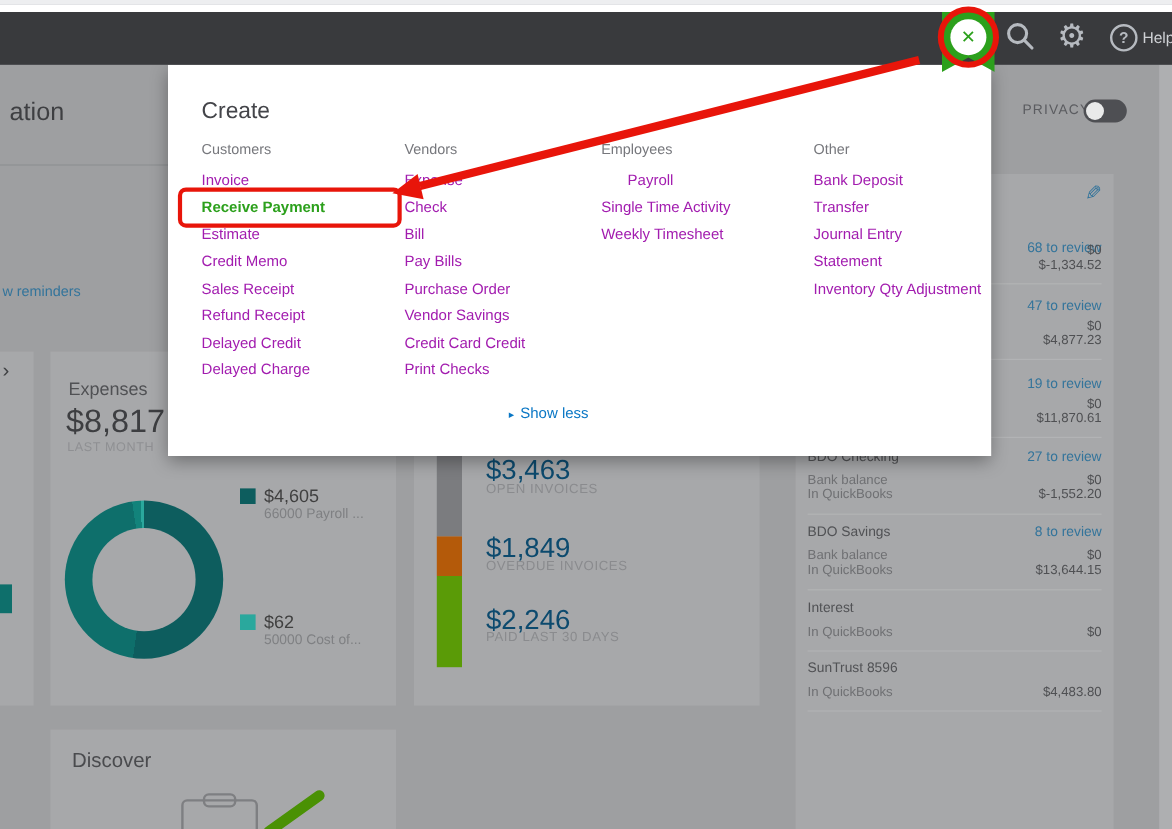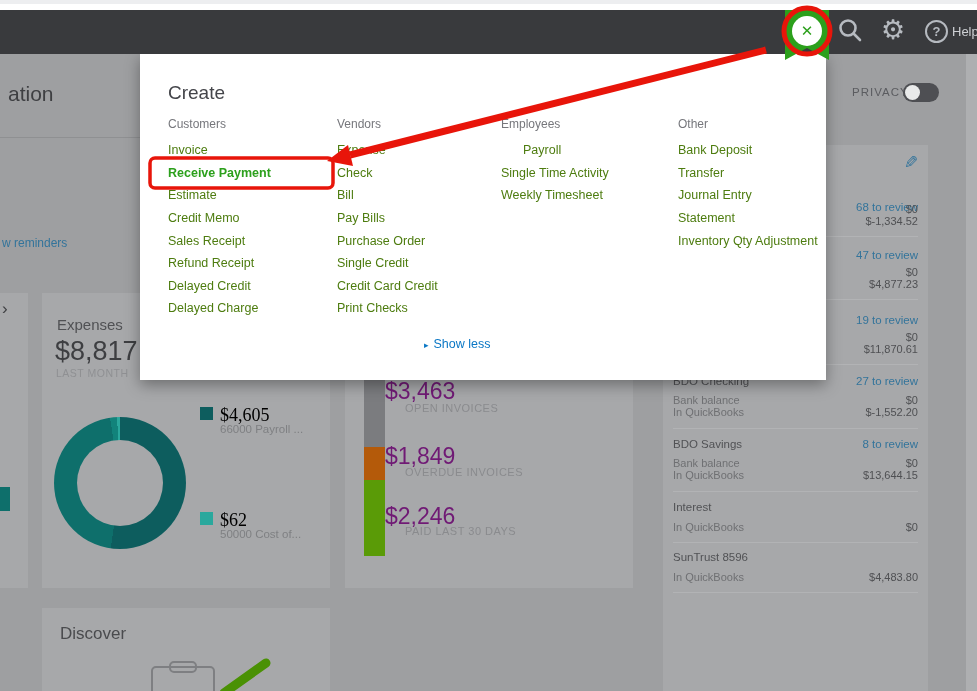--- a/index.html
+++ b/index.html
@@ -27,45 +27,45 @@
   .frag-card{left:0;top:293px;width:28px;height:295px;}
   .frag-arrow{left:2px;top:299px;font-size:17px;color:#3f4043;}
   .frag-swatch{left:0;top:487px;width:10px;height:24px;background:#0e6f6b;}
   .exp-title{left:57px;top:316px;font-size:15px;color:#505154;}
   .exp-amount{left:55px;top:336px;font-size:27px;color:#3d3e41;}
   .exp-period{left:56px;top:367px;font-size:10.5px;letter-spacing:.5px;color:#8f9093;}
   .donut{left:54px;top:417px;width:132px;height:132px;border-radius:50%;}
   .donut-hole{left:77px;top:440px;width:86px;height:86px;border-radius:50%;background:#a7a8aa;}
   .leg-row{left:200px;width:125px;height:33px;}
   .leg-sq{position:absolute;left:0;top:2px;width:13px;height:13px;}
-  .leg-val{position:absolute;left:20px;top:0;font-size:18px;color:#000000;font-family:Liberation Serif, serif;}
+  .leg-val{position:absolute;left:20px;top:0;font-size:15px;color:#404040;}
   .leg-lab{position:absolute;left:20px;top:18px;font-size:11.5px;color:#7f8083;}
   .inv-bar{left:364px;width:21px;}
-  .inv-amt{left:385px;font-size:23px;color:#701a75;}
+  .inv-amt{left:405px;font-size:23px;color:#0c4a6e;}
   .inv-lab{left:405px;font-size:11px;letter-spacing:.5px;color:#8a8b8e;}
   .disc-title{left:60px;top:624px;font-size:17px;color:#4a4b4e;}
   
   .privacy-lab{left:852px;top:86px;font-size:11.5px;letter-spacing:1px;color:#5b5c60;}
   .privacy-track{left:903px;top:83px;width:36px;height:19px;border-radius:10px;background:#4e4f53;}
   .privacy-knob{position:absolute;left:2px;top:2px;width:15px;height:15px;border-radius:50%;background:#e9eaea;}
   
   .bank-card{left:663px;top:145px;width:265px;height:546px;}
   .bk-name{position:absolute;left:10px;font-size:11.5px;color:#515255;}
   .bk-rev{position:absolute;right:10px;font-size:11.5px;color:var(--c-dimblue);}
   .bk-lab{position:absolute;left:10px;font-size:11px;color:#6f7073;}
   .bk-val{position:absolute;right:10px;font-size:11px;color:#4f5053;}
   .bk-hr{position:absolute;left:10px;width:245px;height:1px;background:#b2b3b5;}
   .bk-edit{position:absolute;right:10px;top:7px;font-size:17px;color:var(--c-dimblue);transform:scaleX(-1);}
   .scrollbar{left:966px;top:54px;width:11px;height:637px;background:#aeafb1;}
   
   .menu{left:140px;top:54px;width:686px;height:326px;background:#fff;z-index:10;
     box-shadow:0 5px 14px rgba(0,0,0,.35);}
   .menu-title{position:absolute;left:28px;top:28px;font-size:19px;color:#44454a;}
   .mcol-h{position:absolute;top:63px;font-size:12px;color:#76777c;}
-  .mitem{position:absolute;font-size:12.5px;color:#4d7c0f;cursor:pointer;}
+  .mitem{position:absolute;font-size:12.5px;color:#a21caf;cursor:pointer;}
   .mitem.hl{color:var(--c-green);font-weight:bold;}
   .showless{position:absolute;left:284px;top:283px;font-size:12.5px;color:var(--c-blue);cursor:pointer;}
   .showless .tri{font-size:9px;margin-right:5px;}
   
   .anno{position:absolute;left:0;top:0;z-index:30;pointer-events:none;}
   .anno-s{stroke:var(--c-red);fill:none;}
   .anno-f{fill:var(--c-red);stroke:none;}
 </style>
 </head>
 <body>
@@ -181,21 +181,21 @@
     <div class="mitem" style="left:28px;top:202px;">Refund Receipt</div>
     <div class="mitem" style="left:28px;top:225px;">Delayed Credit</div>
     <div class="mitem" style="left:28px;top:247px;">Delayed Charge</div>
 
     <div class="mcol-h" style="left:197px;">Vendors</div>
     <div class="mitem" style="left:197px;top:89px;">Expense</div>
     <div class="mitem" style="left:197px;top:112px;">Check</div>
     <div class="mitem" style="left:197px;top:134px;">Bill</div>
     <div class="mitem" style="left:197px;top:157px;">Pay Bills</div>
     <div class="mitem" style="left:197px;top:180px;">Purchase Order</div>
-    <div class="mitem" style="left:197px;top:202px;">Single Credit</div>
+    <div class="mitem" style="left:197px;top:202px;">Vendor Savings</div>
     <div class="mitem" style="left:197px;top:225px;">Credit Card Credit</div>
     <div class="mitem" style="left:197px;top:247px;">Print Checks</div>
 
     <div class="mcol-h" style="left:361px;">Employees</div>
     <div class="mitem" style="left:383px;top:89px;">Payroll</div>
     <div class="mitem" style="left:361px;top:112px;">Single Time Activity</div>
     <div class="mitem" style="left:361px;top:134px;">Weekly Timesheet</div>
 
     <div class="mcol-h" style="left:538px;">Other</div>
     <div class="mitem" style="left:538px;top:89px;">Bank Deposit</div>

